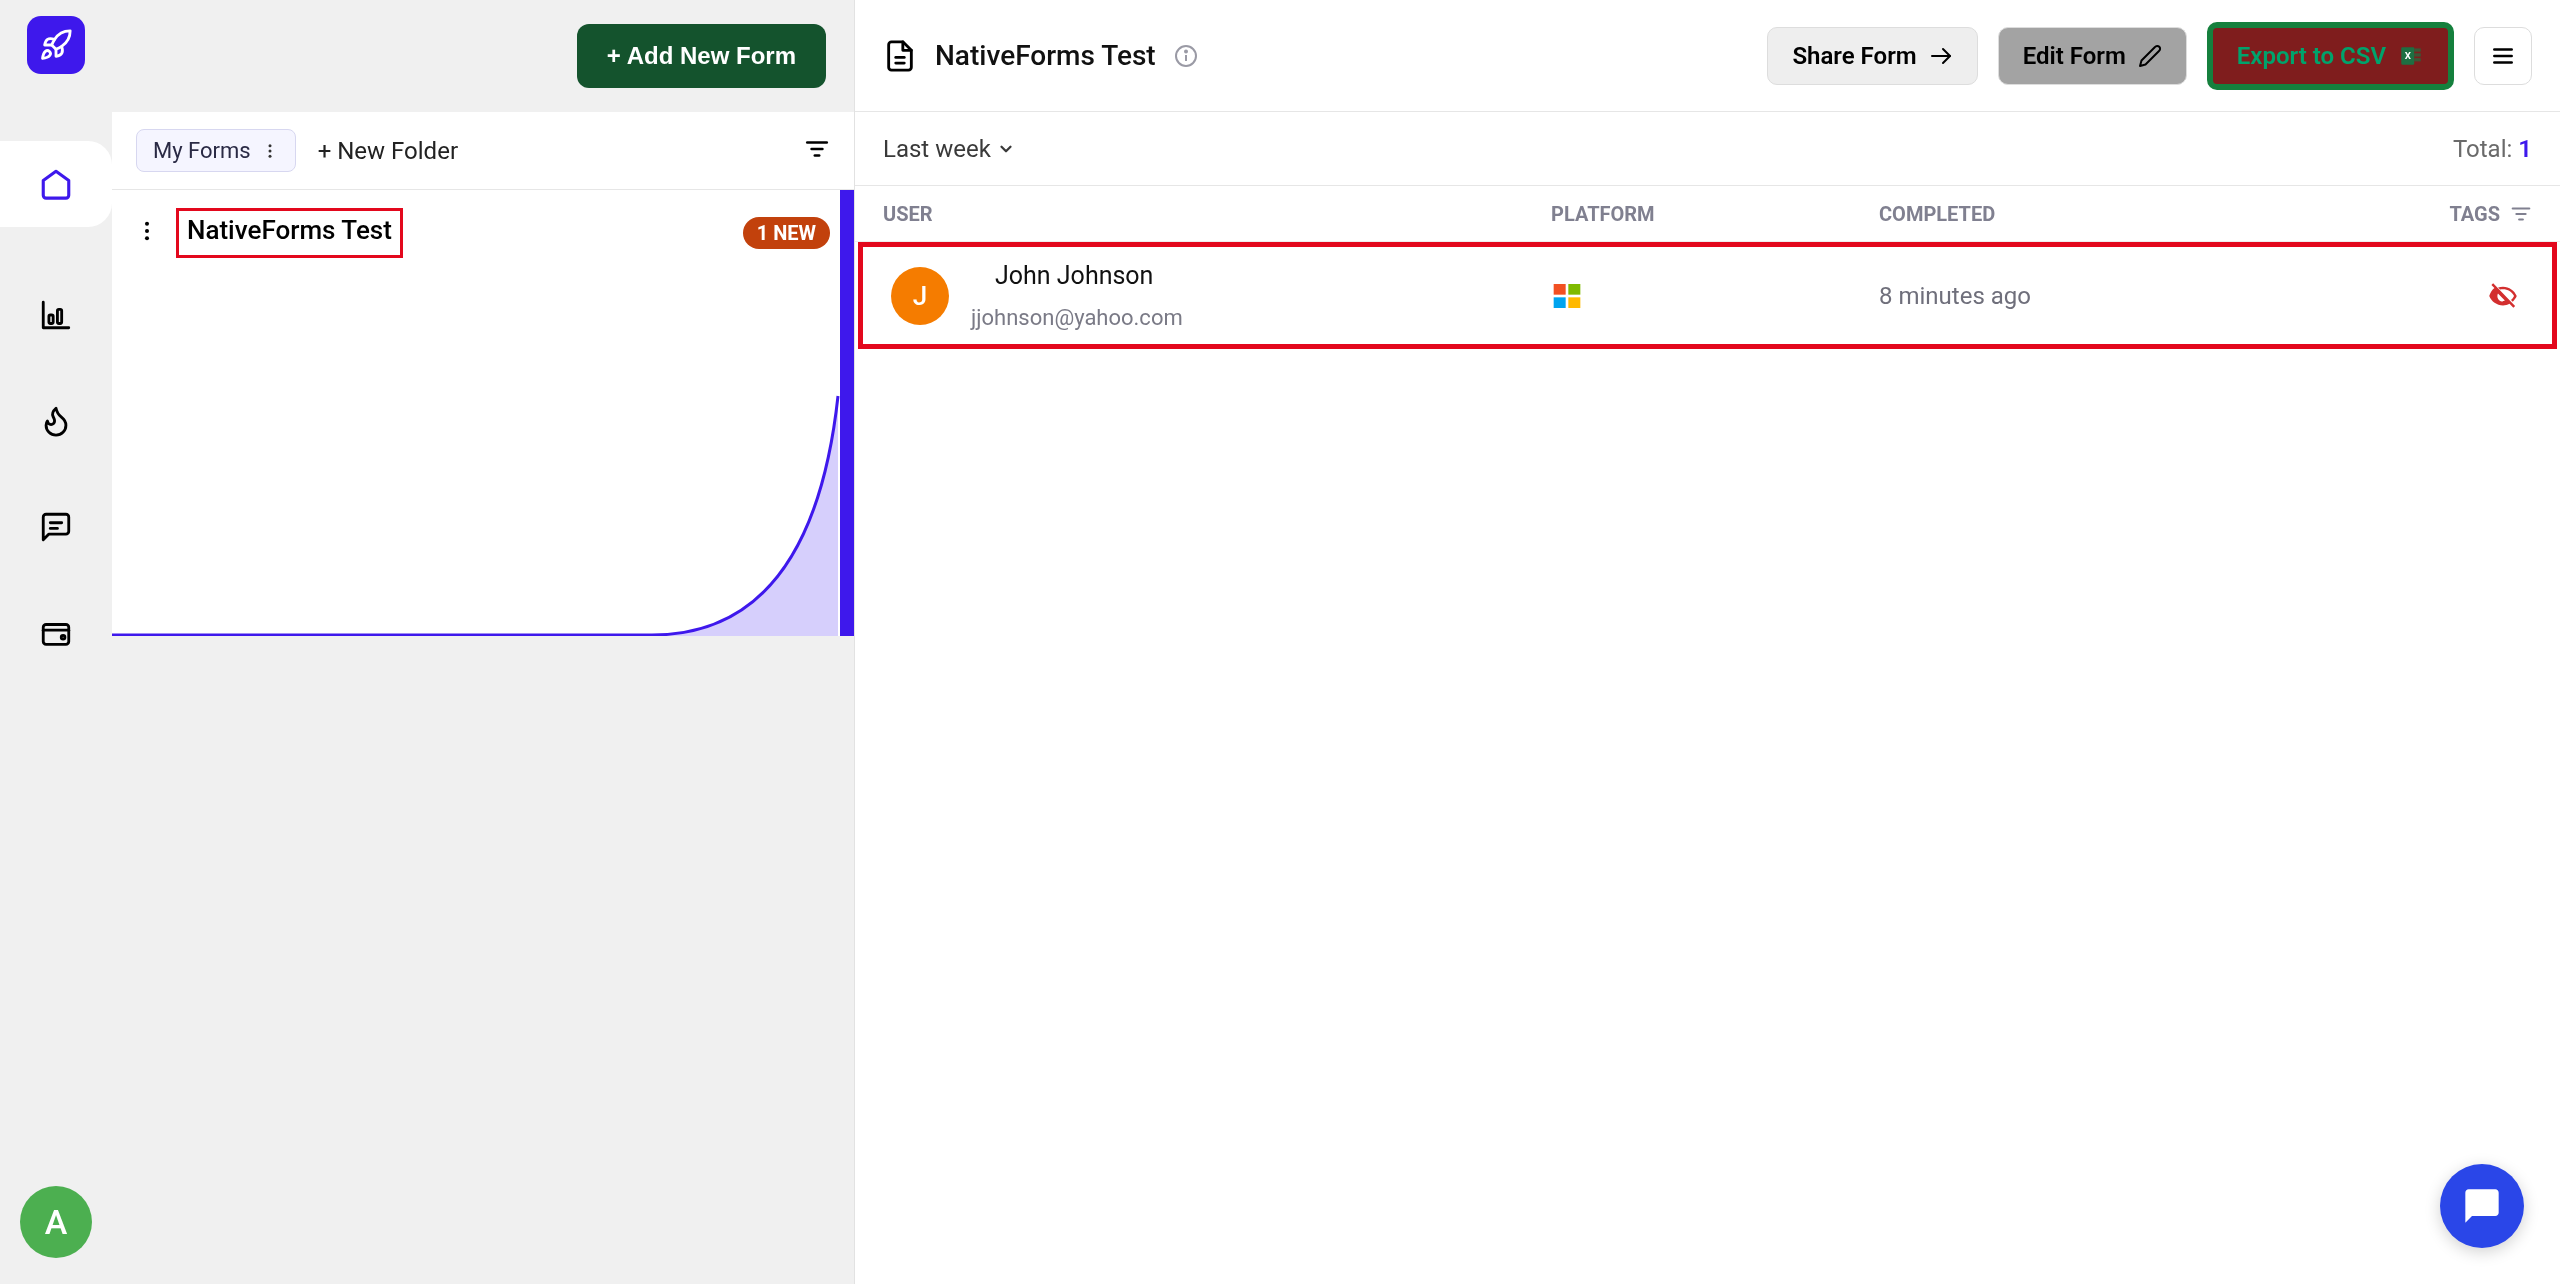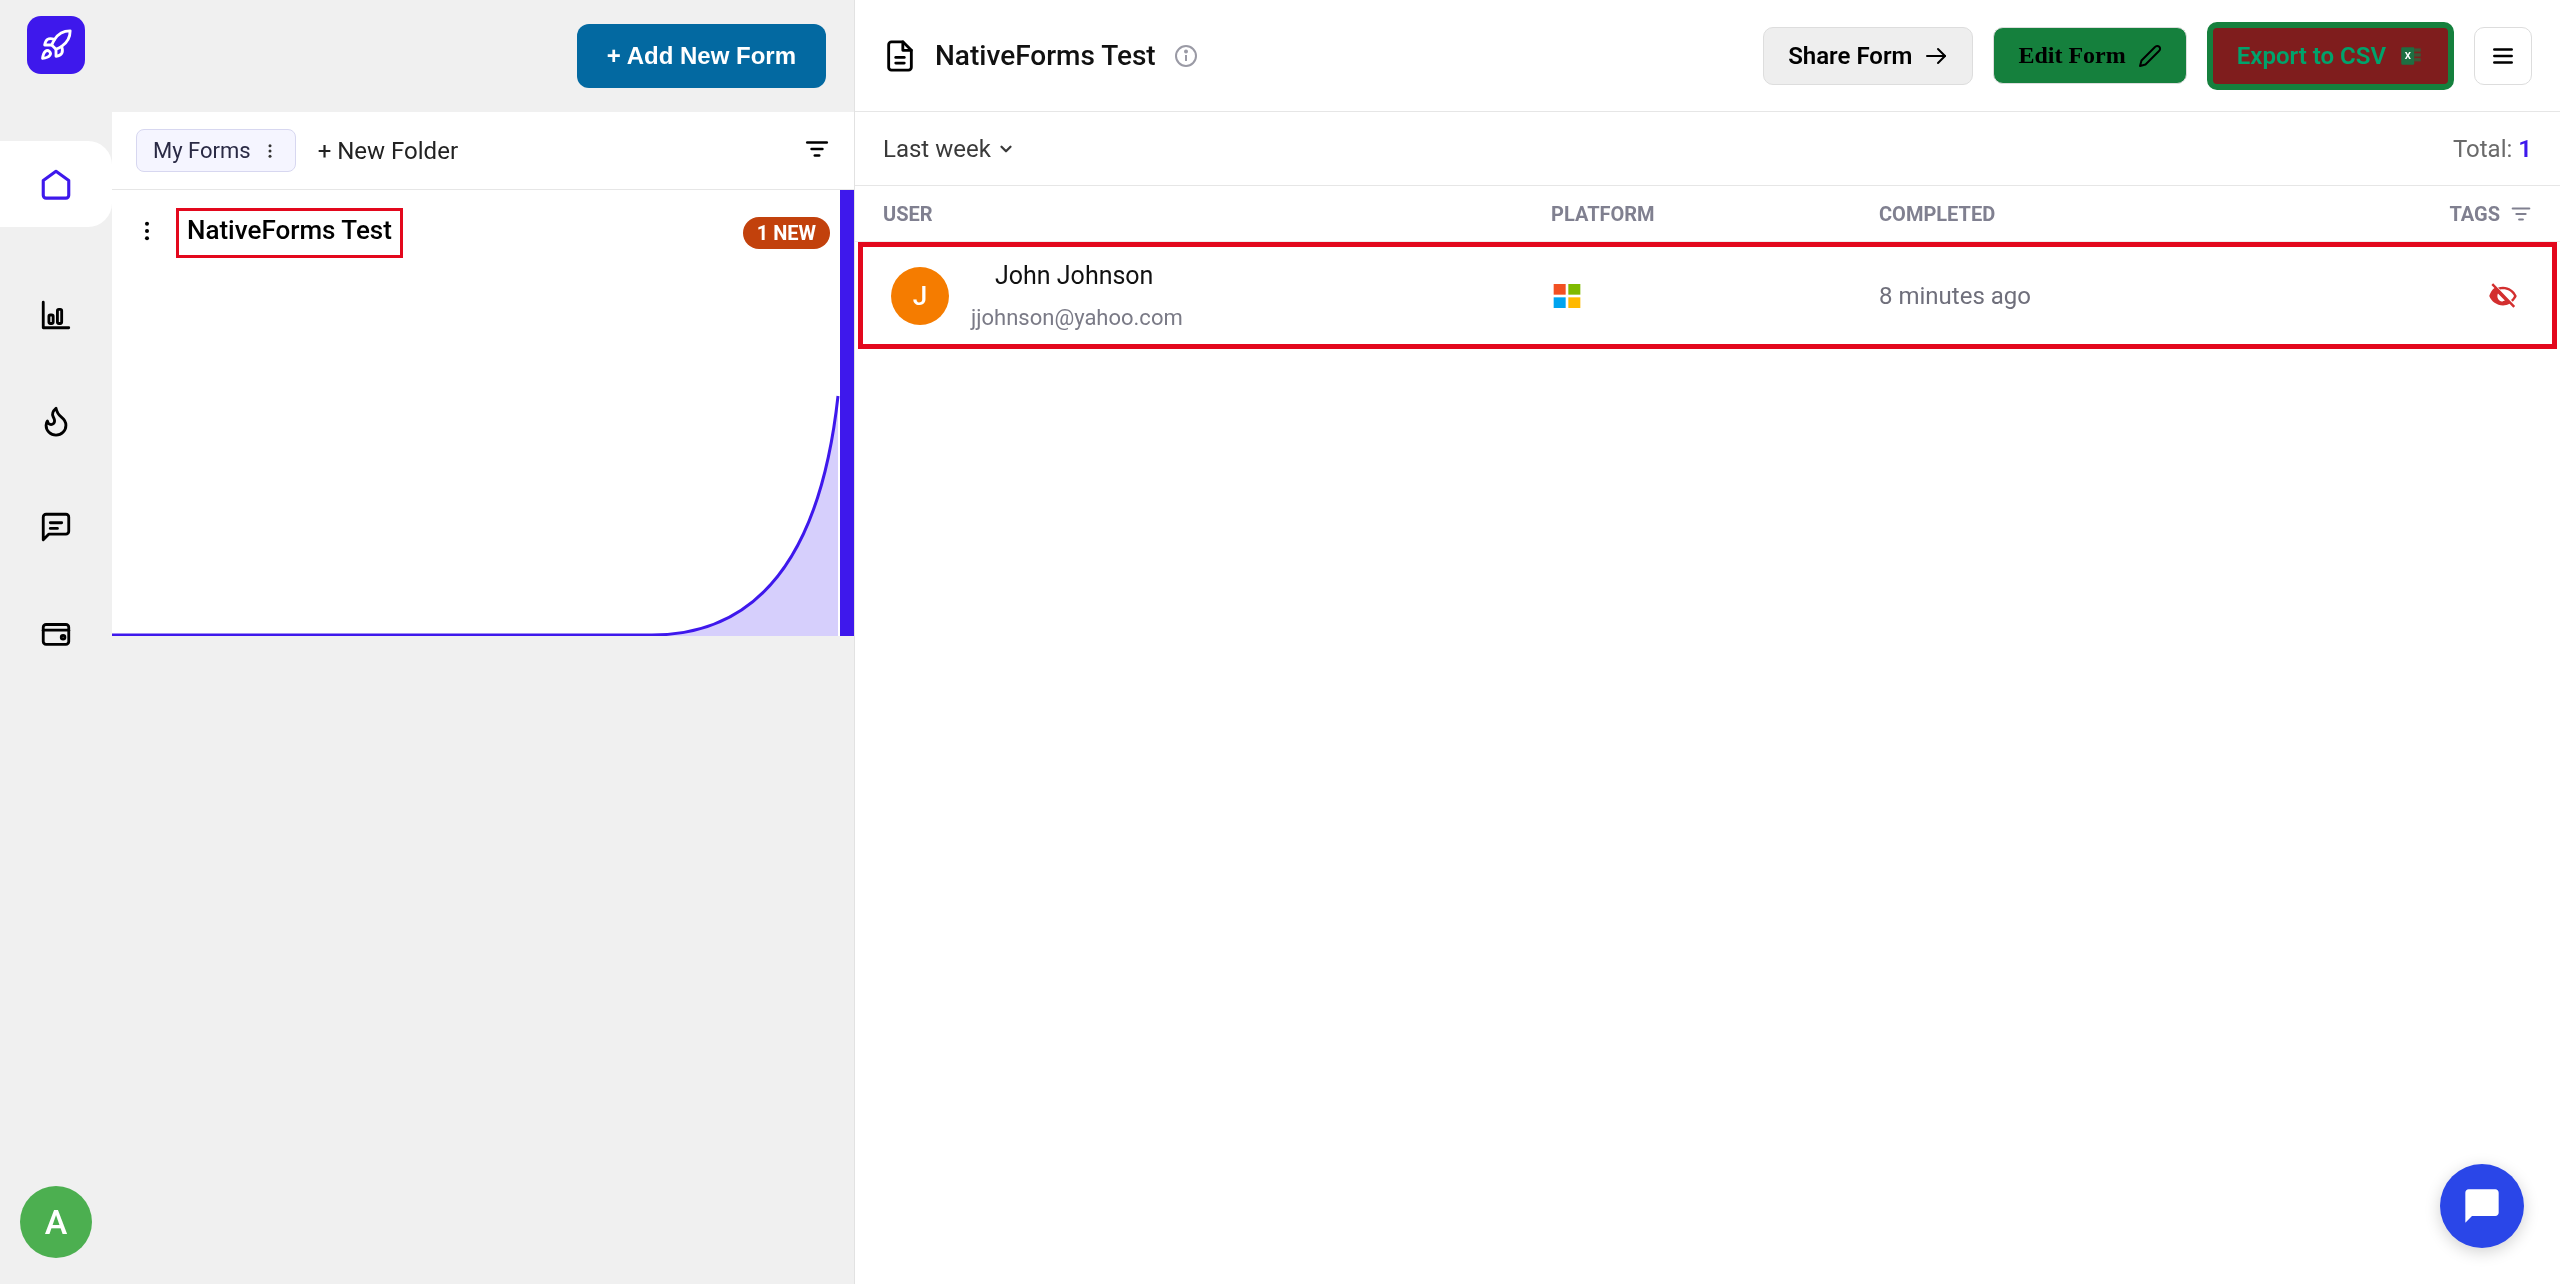--- a/index.html
+++ b/index.html
@@ -66,21 +66,21 @@
 }
 .panel-header {
   height: 112px;
   display: flex;
   align-items: center;
   justify-content: flex-end;
   padding: 0 28px;
   border-bottom: none;
 }
 .add-form-btn {
-  background: #0369a1;
+  background: #14532d;
   color: #fff;
   padding: 18px 30px;
   border-radius: 12px;
   font-size: 24px;
   font-weight: 600;
   border: none;
   cursor: pointer;
 }
 .panel-subbar {
   background: #fff;
@@ -180,21 +180,21 @@
   display: flex;
   align-items: center;
   gap: 12px;
   padding: 14px 24px;
   border-radius: 10px;
   font-size: 24px;
   font-weight: 600;
   cursor: pointer;
 }
 .hdr-btn.share { background: #eeeeee; color: #000; border: 1px solid #ddd; }
-.hdr-btn.edit { background: #15803d; color: #000; border: 1px solid #ddd; font-family: Liberation Serif, serif; }
+.hdr-btn.edit { background: #a3a3a3; color: #000; border: 1px solid #ddd; }
 .hdr-btn.export { background: #7f1d1d; color: #00a36c; border: 6px solid #15803d; }
 .menu-btn {
   width: 58px; height: 58px;
   border: 1px solid #ddd;
   border-radius: 10px;
   display: flex; align-items: center; justify-content: center;
   cursor: pointer;
 }
 
 .sub-header {

